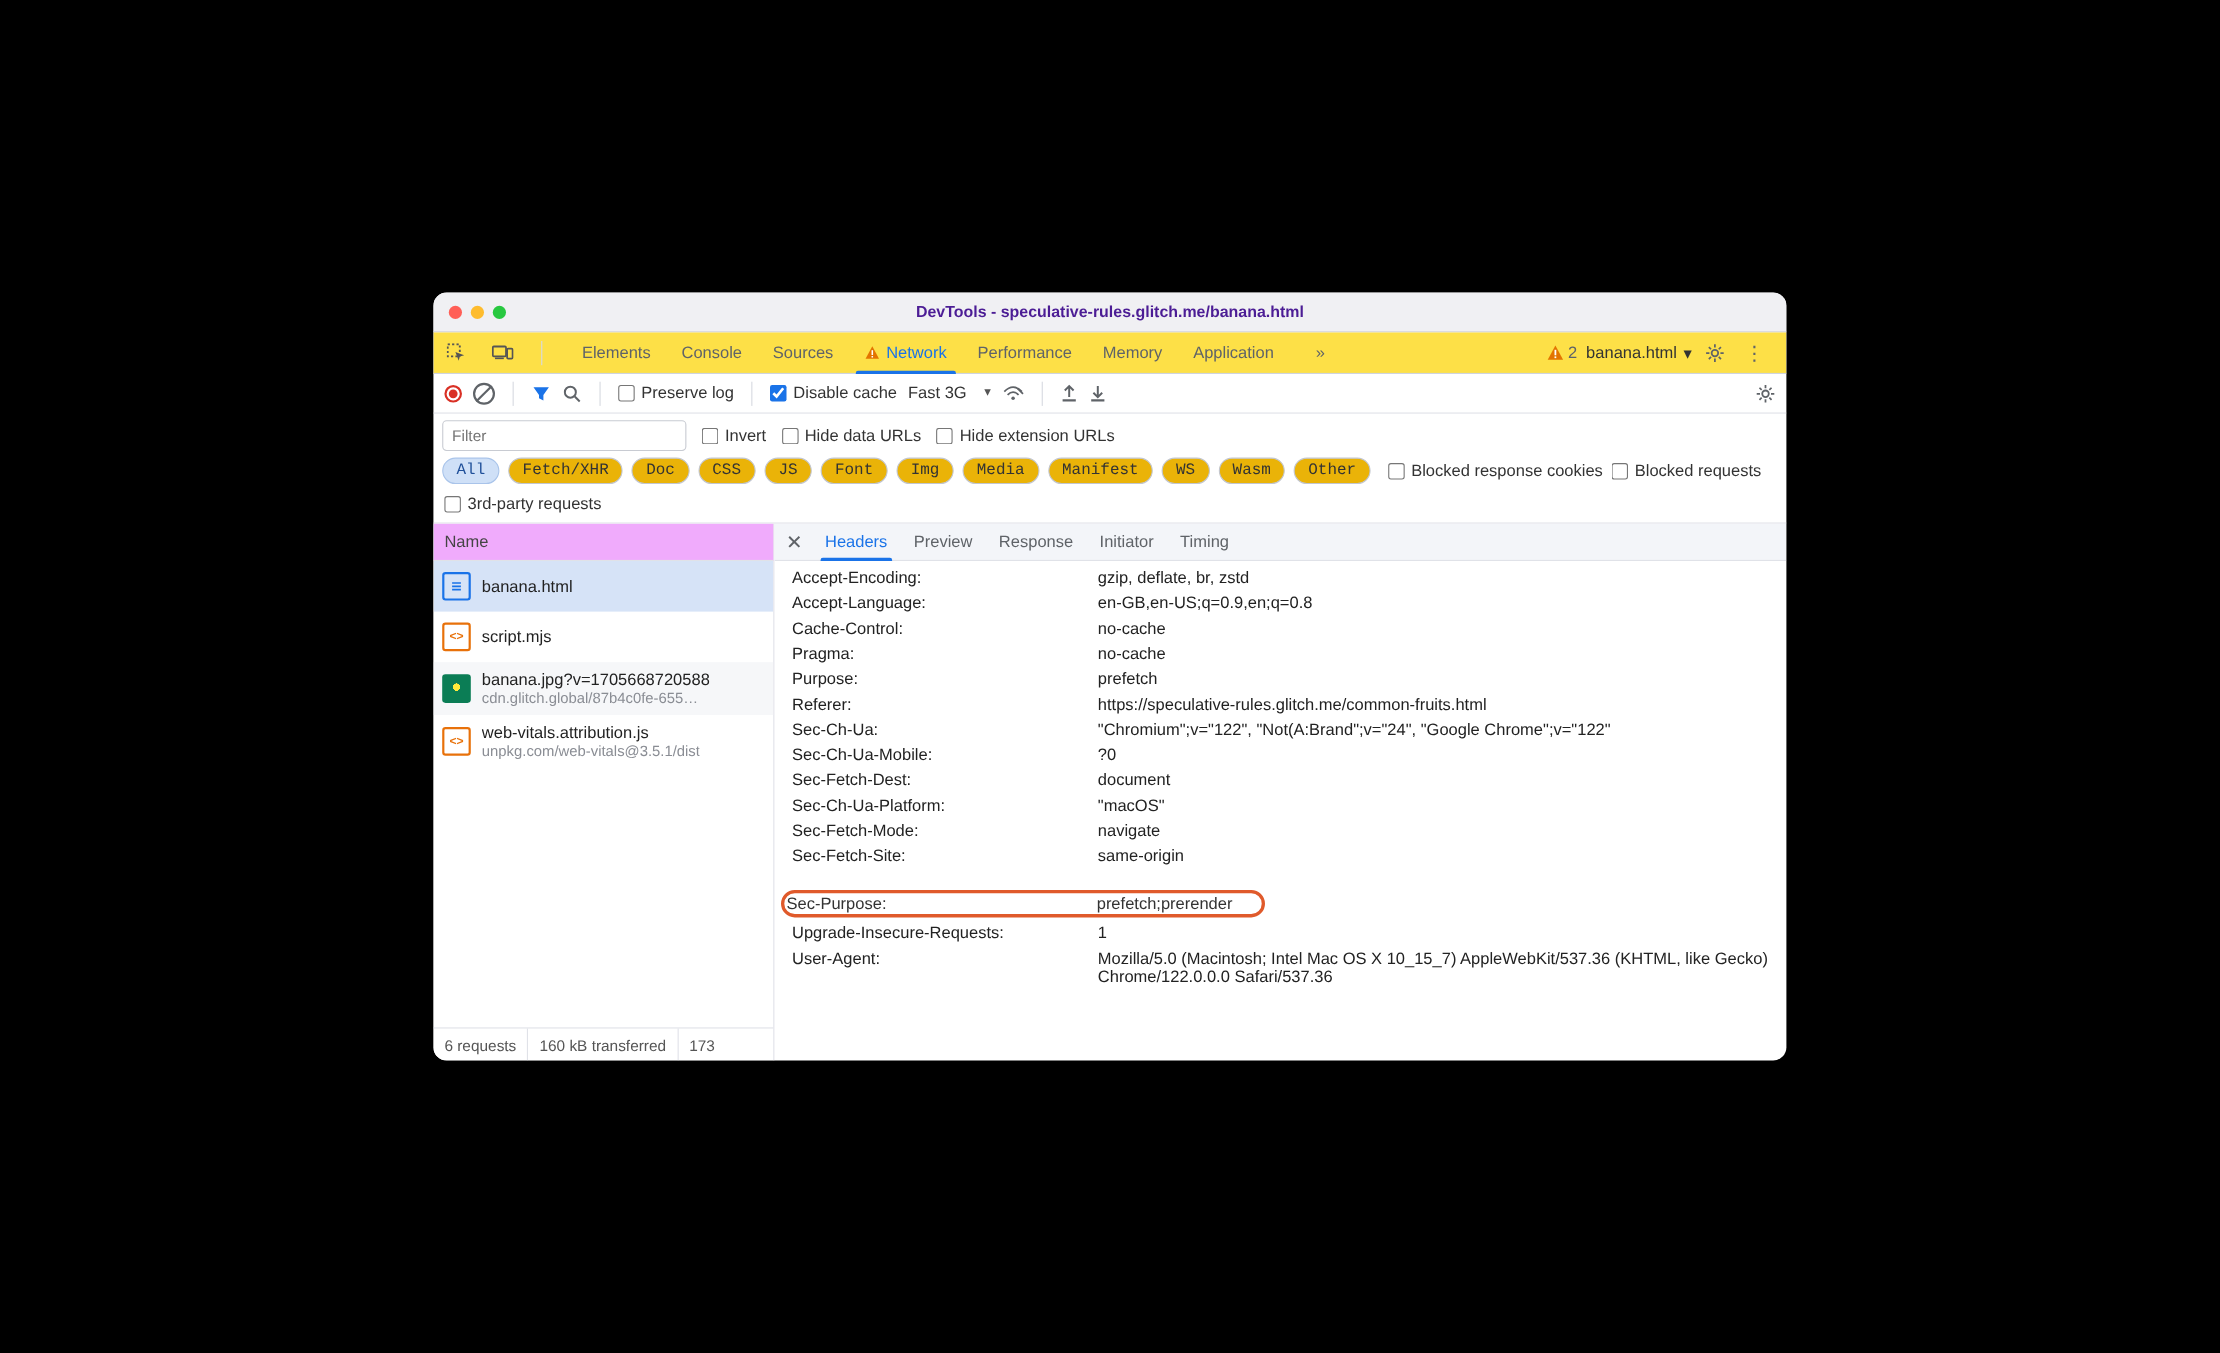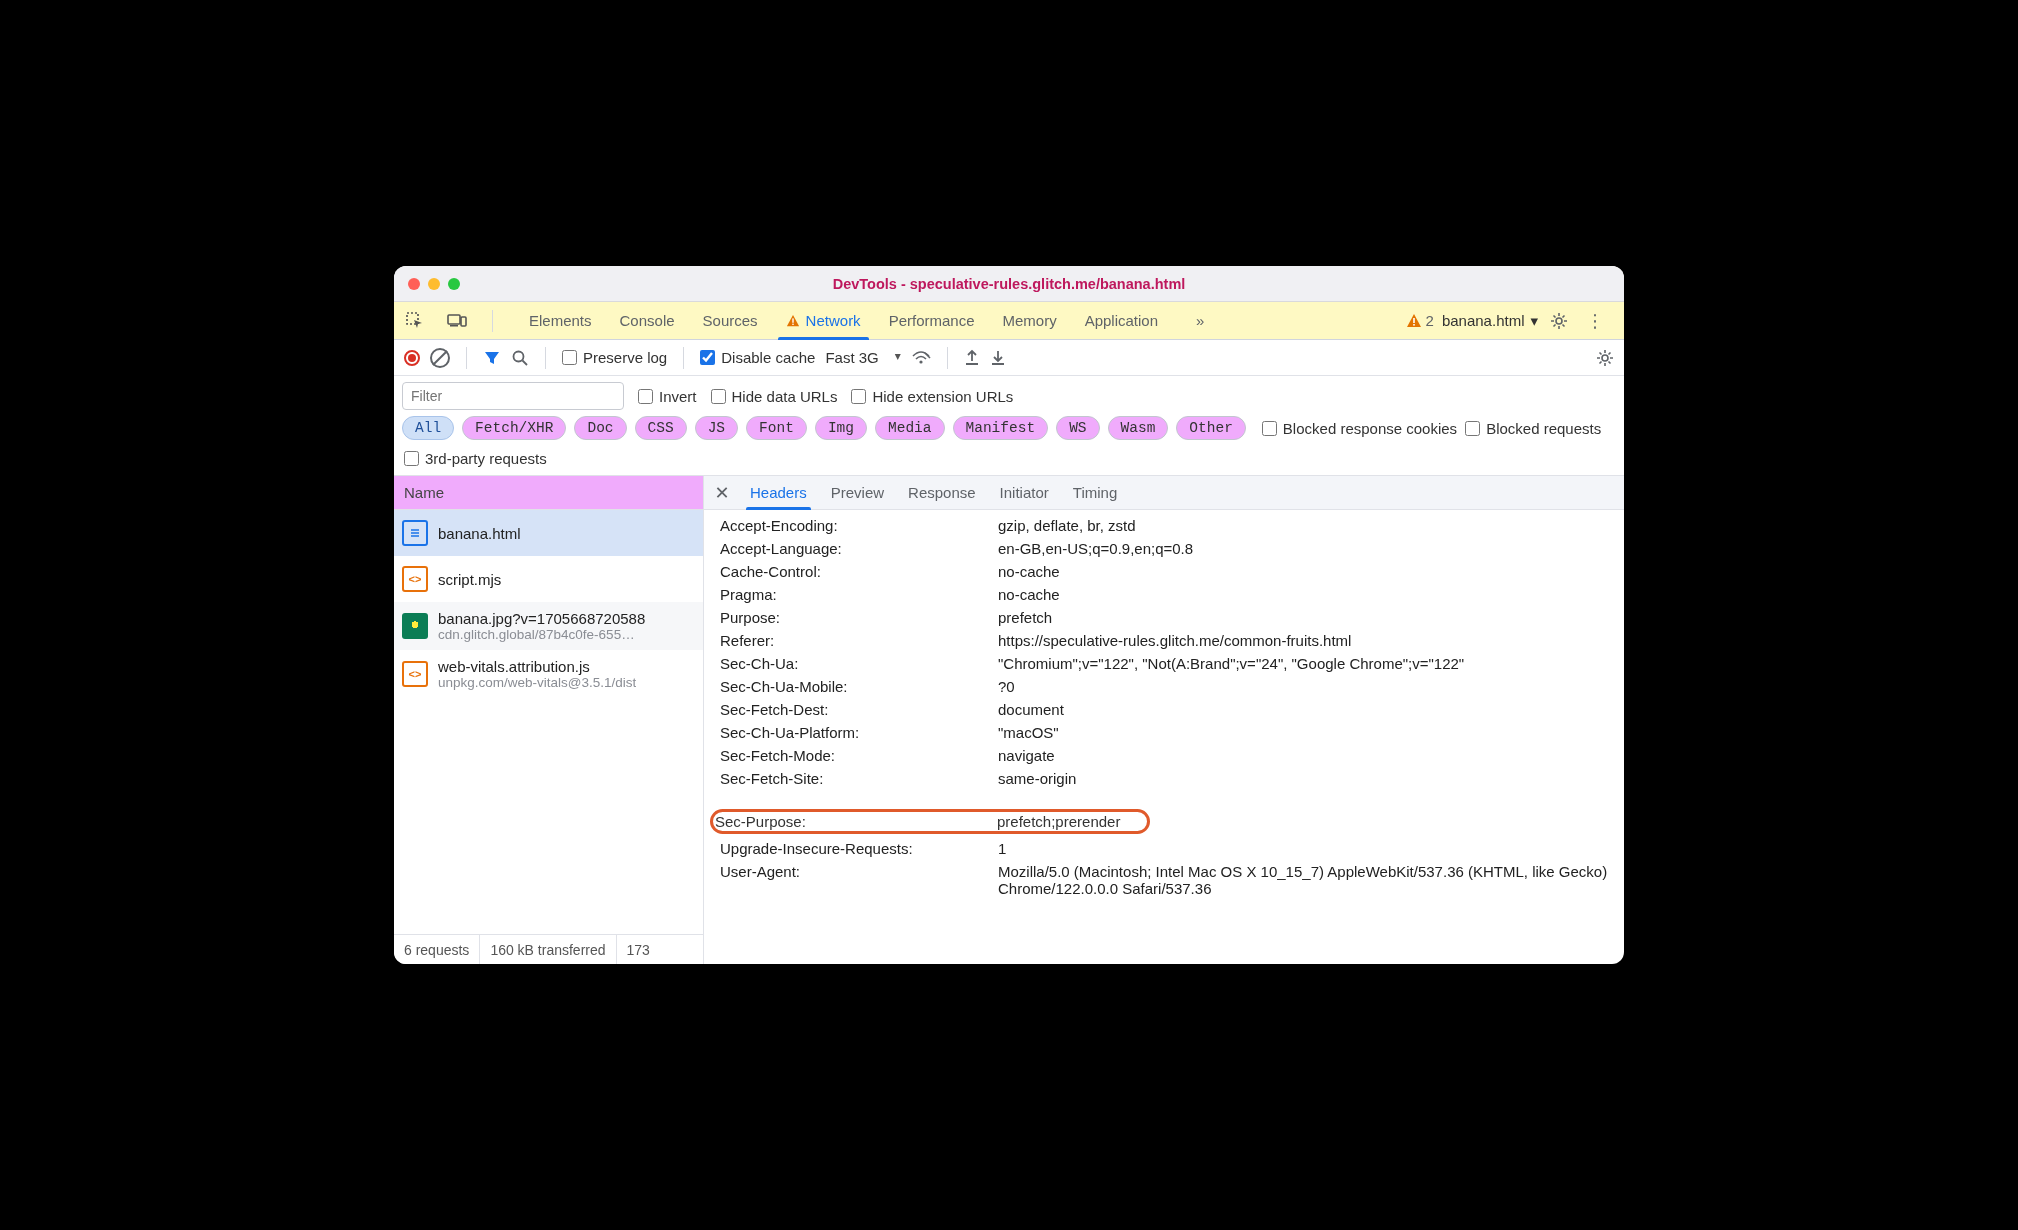--- a/index.html
+++ b/index.html
@@ -30,24 +30,24 @@
   display: flex;
   align-items: center;
   position: relative;
   border-bottom: 1px solid #d9d9dc;
 }
 .traffic-lights { display: flex; gap: 8px; padding-left: 14px; }
 .tl { width: 12px; height: 12px; border-radius: 50%; }
 .tl-red { background: #ff5f57; }
 .tl-yellow { background: #febc2e; }
 .tl-green { background: #28c840; }
-.title { position: absolute; left: 0; right: 0; text-align: center; font-weight: 600; font-size: 14.5px; color: #be185d; }
+.title { position: absolute; left: 0; right: 0; text-align: center; font-weight: 600; font-size: 14.5px; color: #4c1d95; }
 .tabbar {
   height: 38px;
-  background: #fef9c3;
+  background: #fde047;
   border-bottom: 1px solid #cfd4de;
   display: flex;
   align-items: center;
   padding: 0 8px;
   gap: 16px;
 }
 .tabbar .icon-btn { width: 26px; height: 26px; display:flex; align-items:center; justify-content:center; color:#555; cursor:pointer;}
 .divider-v { width:1px; height:22px; background:#d6d9e0; margin:0 6px;}
 .tab { padding: 0 14px; height: 100%; display:flex; align-items:center; color:#5f6368; font-size:15px; cursor:pointer; position:relative; gap:6px;}
 .tab.active { color:#1a73e8; }
@@ -70,21 +70,21 @@
 .cb { display:flex; align-items:center; gap:6px; font-size:15px; color:#333; cursor:pointer;}
 .cb input { width:15px; height:15px; accent-color:#1a73e8; cursor:pointer;}
 .throttle { font-size:15px; color:#333; display:flex; align-items:flex-start; gap:16px; cursor:pointer;}
 .throttle .arrow-down { font-size:12px; color:#555;}
 .wifi-icon, .upload-icon, .download-icon { color:#5f6368; cursor:pointer; }
 .toolbar1-right { margin-left:auto; }
 .gear-icon { color:#5f6368; cursor:pointer;}
 .filterbar { padding: 6px 8px 0 8px; display:flex; gap:14px; flex-wrap:wrap;}
 .filter-input { width:222px; height:28px; border:1px solid #c8cbd2; border-radius:4px; padding:0 8px; font-size:14px; color:#888;}
 .pillrow { padding: 6px 8px; display:flex; align-items:center; gap:8px; flex-wrap:wrap;}
-.pill { border:1px solid #c2c6cf; background:#f0abfc; border-radius:14px; padding:3px 12px; font-size:14.5px; color:#333; cursor:pointer;}
+.pill { border:1px solid #c2c6cf; background:#eab308; border-radius:14px; padding:3px 12px; font-size:14.5px; color:#333; cursor:pointer;}
 .pill.active { background:#cfe0f7; border-color:#a9c4ea; color:#1f4f99;}
 .thirdparty-row { padding: 4px 10px 8px 10px; border-bottom:1px solid #e0e2e8;}
 .main { flex:1; display:flex; overflow:hidden;}
 .left-pane { width:310px; border-right:1px solid #e0e2e8; display:flex; flex-direction:column; background:#fff;}
 .name-header { height:34px; background:#f0abfc; border-bottom:1px solid #e0e2e8; display:flex; align-items:center; padding:0 10px; font-size:15px; color:#444;}
 .req-list { flex:1; overflow:auto;}
 .req-row { display:flex; align-items:center; gap:10px; padding:8px 8px; min-height:46px; cursor:pointer;}
 .req-row.selected { background:#d6e3f7;}
 .req-row.alt { background:#f6f7f9;}
 .req-icon { width:26px; height:26px; flex:none; display:flex; align-items:center; justify-content:center;}

